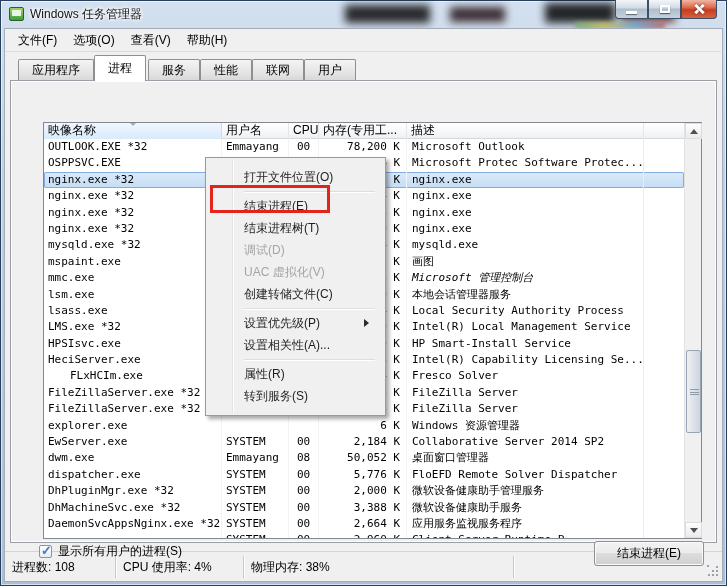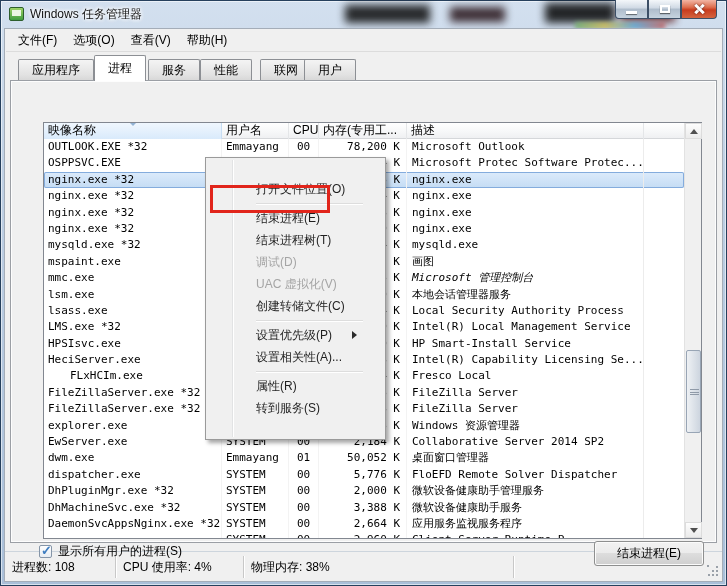--- a/index.html
+++ b/index.html
@@ -90,21 +90,21 @@
   
   .statusbar{position:absolute;left:1px;right:1px;bottom:1px;height:30px;background:#f0f0f0;
     border-top:1px solid #cdd5dd;display:flex;align-items:center;}
   .sb-pane{height:22px;line-height:22px;padding-left:7px;border-right:1px solid #c8c8c8;box-shadow:1px 0 0 #fff;}
   .p1{width:111px;} .p2{width:128px;} .p3{width:270px;} .p4{flex:1;border-right:none;box-shadow:none;}
   .grip{position:absolute;right:3px;bottom:4px;width:12px;height:12px;}
   .grip::before{content:"";position:absolute;width:2px;height:2px;background:#9aa1a9;
     box-shadow:9px 9px #9aa1a9,9px 5px #9aa1a9,5px 9px #9aa1a9,9px 1px #9aa1a9,5px 5px #9aa1a9,1px 9px #9aa1a9;}
   
   .ctxmenu{position:absolute;left:205px;top:157px;width:181px;background:#f0f0f0;
-    border:1px solid #9a9a9a;padding:20px;box-shadow:3px 3px 4px rgba(0,0,0,.35);z-index:10;}
+    border:1px solid #9a9a9a;padding:8px;box-shadow:3px 3px 4px rgba(0,0,0,.35);z-index:10;}
   .ctxmenu::before{content:"";position:absolute;left:26px;top:2px;bottom:2px;width:1px;background:#e2e3e4;box-shadow:1px 0 0 #fff;}
   .citem{height:22px;line-height:22px;padding-left:30px;position:relative;white-space:nowrap;color:#1f1f1f;}
   .citem.disabled{color:#a5a5a5;}
   .csep{height:7px;position:relative;}
   .csep::before{content:"";position:absolute;left:30px;right:2px;top:3px;height:1px;background:#dddddd;box-shadow:0 1px 0 #fff;}
   .subarrow{position:absolute;right:8px;top:7px;width:0;height:0;
     border-top:4px solid transparent;border-bottom:4px solid transparent;border-left:5px solid #2b2b2b;}
   .redbox{position:absolute;left:4px;top:27px;width:120px;height:28px;border:3px solid #e1251b;z-index:11;}
 </style>
 </head>
@@ -140,21 +140,21 @@
         <div class="mitem">选项(O)</div>
         <div class="mitem">查看(V)</div>
         <div class="mitem">帮助(H)</div>
       </div>
 
     <div class="tabstrip">
         <div class="tab" style="left: 6px;">应用程序</div>
         <div class="tab active" style="left: 82px;">进程</div>
         <div class="tab" style="left: 136px;">服务</div>
         <div class="tab" style="left: 188px;">性能</div>
-        <div class="tab" style="left: 248px;">联网</div>
+        <div class="tab" style="left: 240px;">联网</div>
         <div class="tab" style="left: 292px;">用户</div>
       </div>
 
     <div class="tabpage">
 
       <div class="listview">
         <div class="lv-header">
             <div class="hcell sorted" style="width: 178px;">映像名称<div class="sort-arrow"></div></div>
             <div class="hcell" style="width: 67px;">用户名</div>
             <div class="hcell" style="width: 30px; text-align: center;">CPU</div>
@@ -259,21 +259,21 @@
               <div class="lcell c-user" style="width: 67px;"></div>
               <div class="lcell c-cpu" style="width: 30px;"></div>
               <div class="lcell c-mem" style="width: 88px;">8 K</div>
               <div class="lcell c-desc" style="width: 237px;">Intel(R) Capability Licensing Se...</div>
             </div>
             <div class="lrow">
               <div class="lcell c-name" style="width: 178px; padding-left: 26px;">FLxHCIm.exe</div>
               <div class="lcell c-user" style="width: 67px;"></div>
               <div class="lcell c-cpu" style="width: 30px;"></div>
               <div class="lcell c-mem" style="width: 88px;">4 K</div>
-              <div class="lcell c-desc" style="width: 237px;">Fresco Local</div>
+              <div class="lcell c-desc" style="width: 237px;">Fresco Solver</div>
             </div>
             <div class="lrow">
               <div class="lcell c-name" style="width: 178px;">FileZillaServer.exe *32</div>
               <div class="lcell c-user" style="width: 67px;"></div>
               <div class="lcell c-cpu" style="width: 30px;"></div>
               <div class="lcell c-mem" style="width: 88px;">6 K</div>
               <div class="lcell c-desc" style="width: 237px;">FileZilla Server</div>
             </div>
             <div class="lrow">
               <div class="lcell c-name" style="width: 178px;">FileZillaServer.exe *32</div>
@@ -292,21 +292,21 @@
             <div class="lrow">
               <div class="lcell c-name" style="width: 178px;">EwServer.exe</div>
               <div class="lcell c-user" style="width: 67px;">SYSTEM</div>
               <div class="lcell c-cpu" style="width: 30px;">00</div>
               <div class="lcell c-mem" style="width: 88px;">2,184 K</div>
               <div class="lcell c-desc" style="width: 237px;">Collaborative Server 2014 SP2</div>
             </div>
             <div class="lrow">
               <div class="lcell c-name" style="width: 178px;">dwm.exe</div>
               <div class="lcell c-user" style="width: 67px;">Emmayang</div>
-              <div class="lcell c-cpu" style="width: 30px;">01</div>
+              <div class="lcell c-cpu" style="width: 30px;">08</div>
               <div class="lcell c-mem" style="width: 88px;">50,052 K</div>
               <div class="lcell c-desc" style="width: 237px;">桌面窗口管理器</div>
             </div>
             <div class="lrow">
               <div class="lcell c-name" style="width: 178px;">dispatcher.exe</div>
               <div class="lcell c-user" style="width: 67px;">SYSTEM</div>
               <div class="lcell c-cpu" style="width: 30px;">00</div>
               <div class="lcell c-mem" style="width: 88px;">5,776 K</div>
               <div class="lcell c-desc" style="width: 237px;">FloEFD Remote Solver Dispatcher</div>
             </div>

